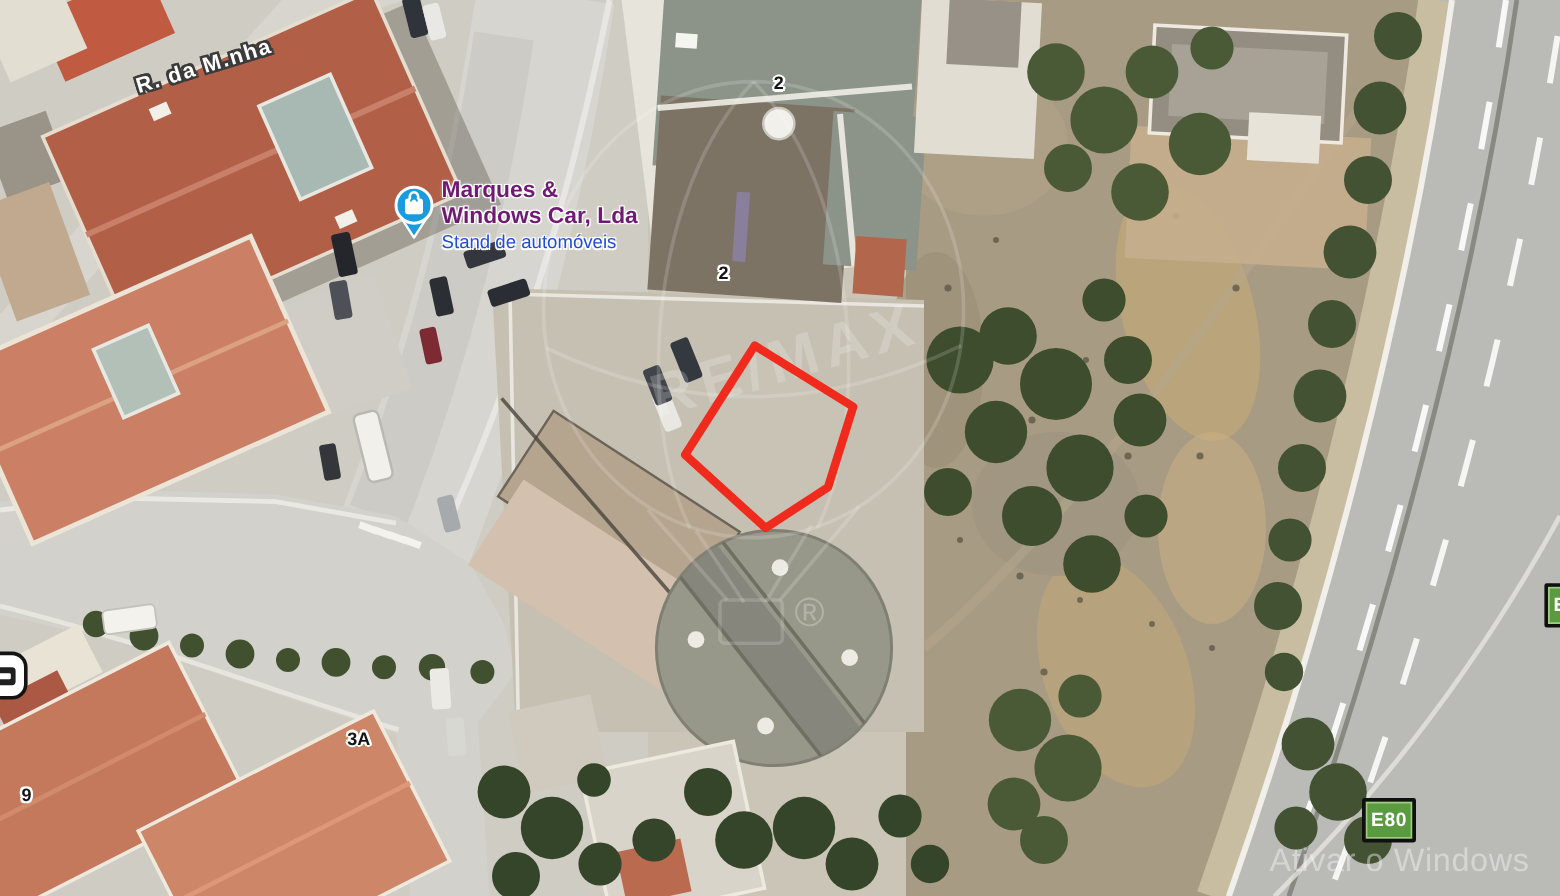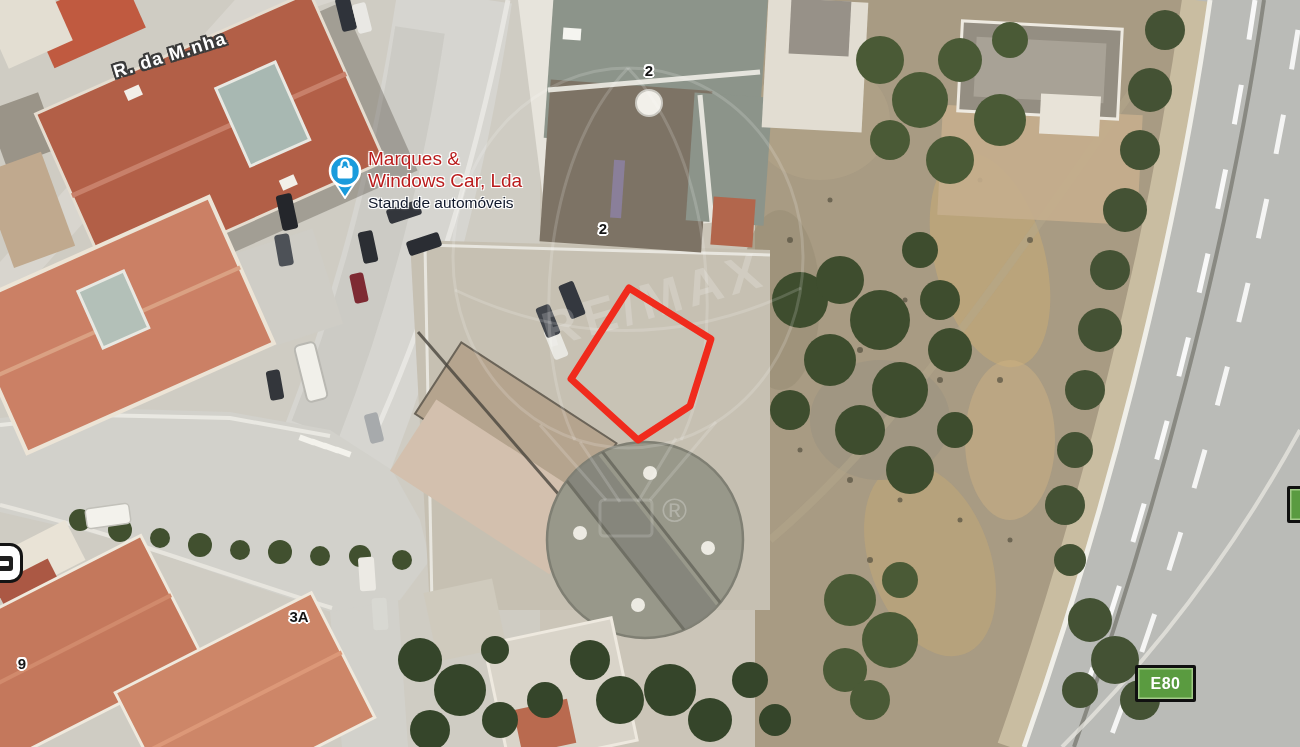--- a/index.html
+++ b/index.html
@@ -13,27 +13,27 @@
     transform-origin:0 50%;color:#fff;font-size:18px;font-weight:bold;letter-spacing:1.5px;white-space:nowrap;
     text-shadow:-2px -2px 0 #3b3b3b,2px -2px 0 #3b3b3b,-2px 2px 0 #3b3b3b,2px 2px 0 #3b3b3b,
                  0 -2px 0 #3b3b3b,0 2px 0 #3b3b3b,-2px 0 0 #3b3b3b,2px 0 0 #3b3b3b;}
 
   .label-number{position:absolute;transform:translate(-50%,-50%);color:#151515;
     font-size:15px;font-weight:bold;white-space:nowrap;
     text-shadow:-1.5px -1.5px 0 #fff,1.5px -1.5px 0 #fff,-1.5px 1.5px 0 #fff,1.5px 1.5px 0 #fff,
                  0 -2px 0 #fff,0 2px 0 #fff,-2px 0 0 #fff,2px 0 0 #fff;}
 
   .poi-label{position:absolute;left:368px;top:148px;cursor:pointer;}
-  .poi-name{font-size:19px;font-weight:normal;color:#b91c1c;line-height:22px;white-space:nowrap;
+  .poi-name{font-size:19px;font-weight:bold;color:#701a75;line-height:22px;white-space:nowrap;
     text-shadow:-1px -1px 0 #fff,1px -1px 0 #fff,-1px 1px 0 #fff,1px 1px 0 #fff,0 0 3px #fff;}
-  .poi-cat{font-size:15.5px;color:#0f172a;line-height:21px;white-space:nowrap;
+  .poi-cat{font-size:15.5px;color:#1d4ed8;line-height:21px;white-space:nowrap;
     text-shadow:-1px -1px 0 #fff,1px -1px 0 #fff,-1px 1px 0 #fff,1px 1px 0 #fff,0 0 3px #fff;}
 
   .route-badge{position:absolute;display:flex;align-items:center;justify-content:center;
-    width:61px;height:37px;background:#5a9b40;border:3px solid #101010;border-radius:2px;
+    width:45px;height:37px;background:#5a9b40;border:3px solid #101010;border-radius:2px;
     box-shadow:inset 0 0 0 1.5px rgba(222,243,194,.55);
     color:#fff;font-size:16px;font-weight:bold;letter-spacing:.5px;box-sizing:border-box;}
 
   .camera-icon{position:absolute;left:-17px;top:543px;width:40px;height:40px;background:#fff;
     border:3.5px solid #141414;border-radius:13px;display:flex;align-items:center;justify-content:center;box-sizing:border-box;}
   .camera-icon .inner{width:20px;height:15px;background:#1f1f1f;border-radius:3px;position:relative;}
   .camera-icon .inner::after{content:"";position:absolute;left:4px;top:5px;width:12px;height:5px;background:#fff;border-radius:1px;}
 
   .activate-watermark{position:absolute;left:1058px;top:702px;font-size:27px;
     color:rgba(250,250,250,.42);letter-spacing:.5px;white-space:nowrap;}
@@ -340,13 +340,14 @@
   <div class="label-number" style="left:299px;top:616px;">3A</div>
   <div class="label-number" style="left:22px;top:663px;">9</div>
 
   <div class="route-badge" style="left:1135px;top:665px;">E80</div>
   <div class="route-badge" style="left:1287px;top:486px;">E80</div>
 
   <div class="camera-icon">
     <div class="inner"></div>
   </div>
 
+  <div class="activate-watermark">Ativar o Windows</div>
 </div>
 
 </body></html>

